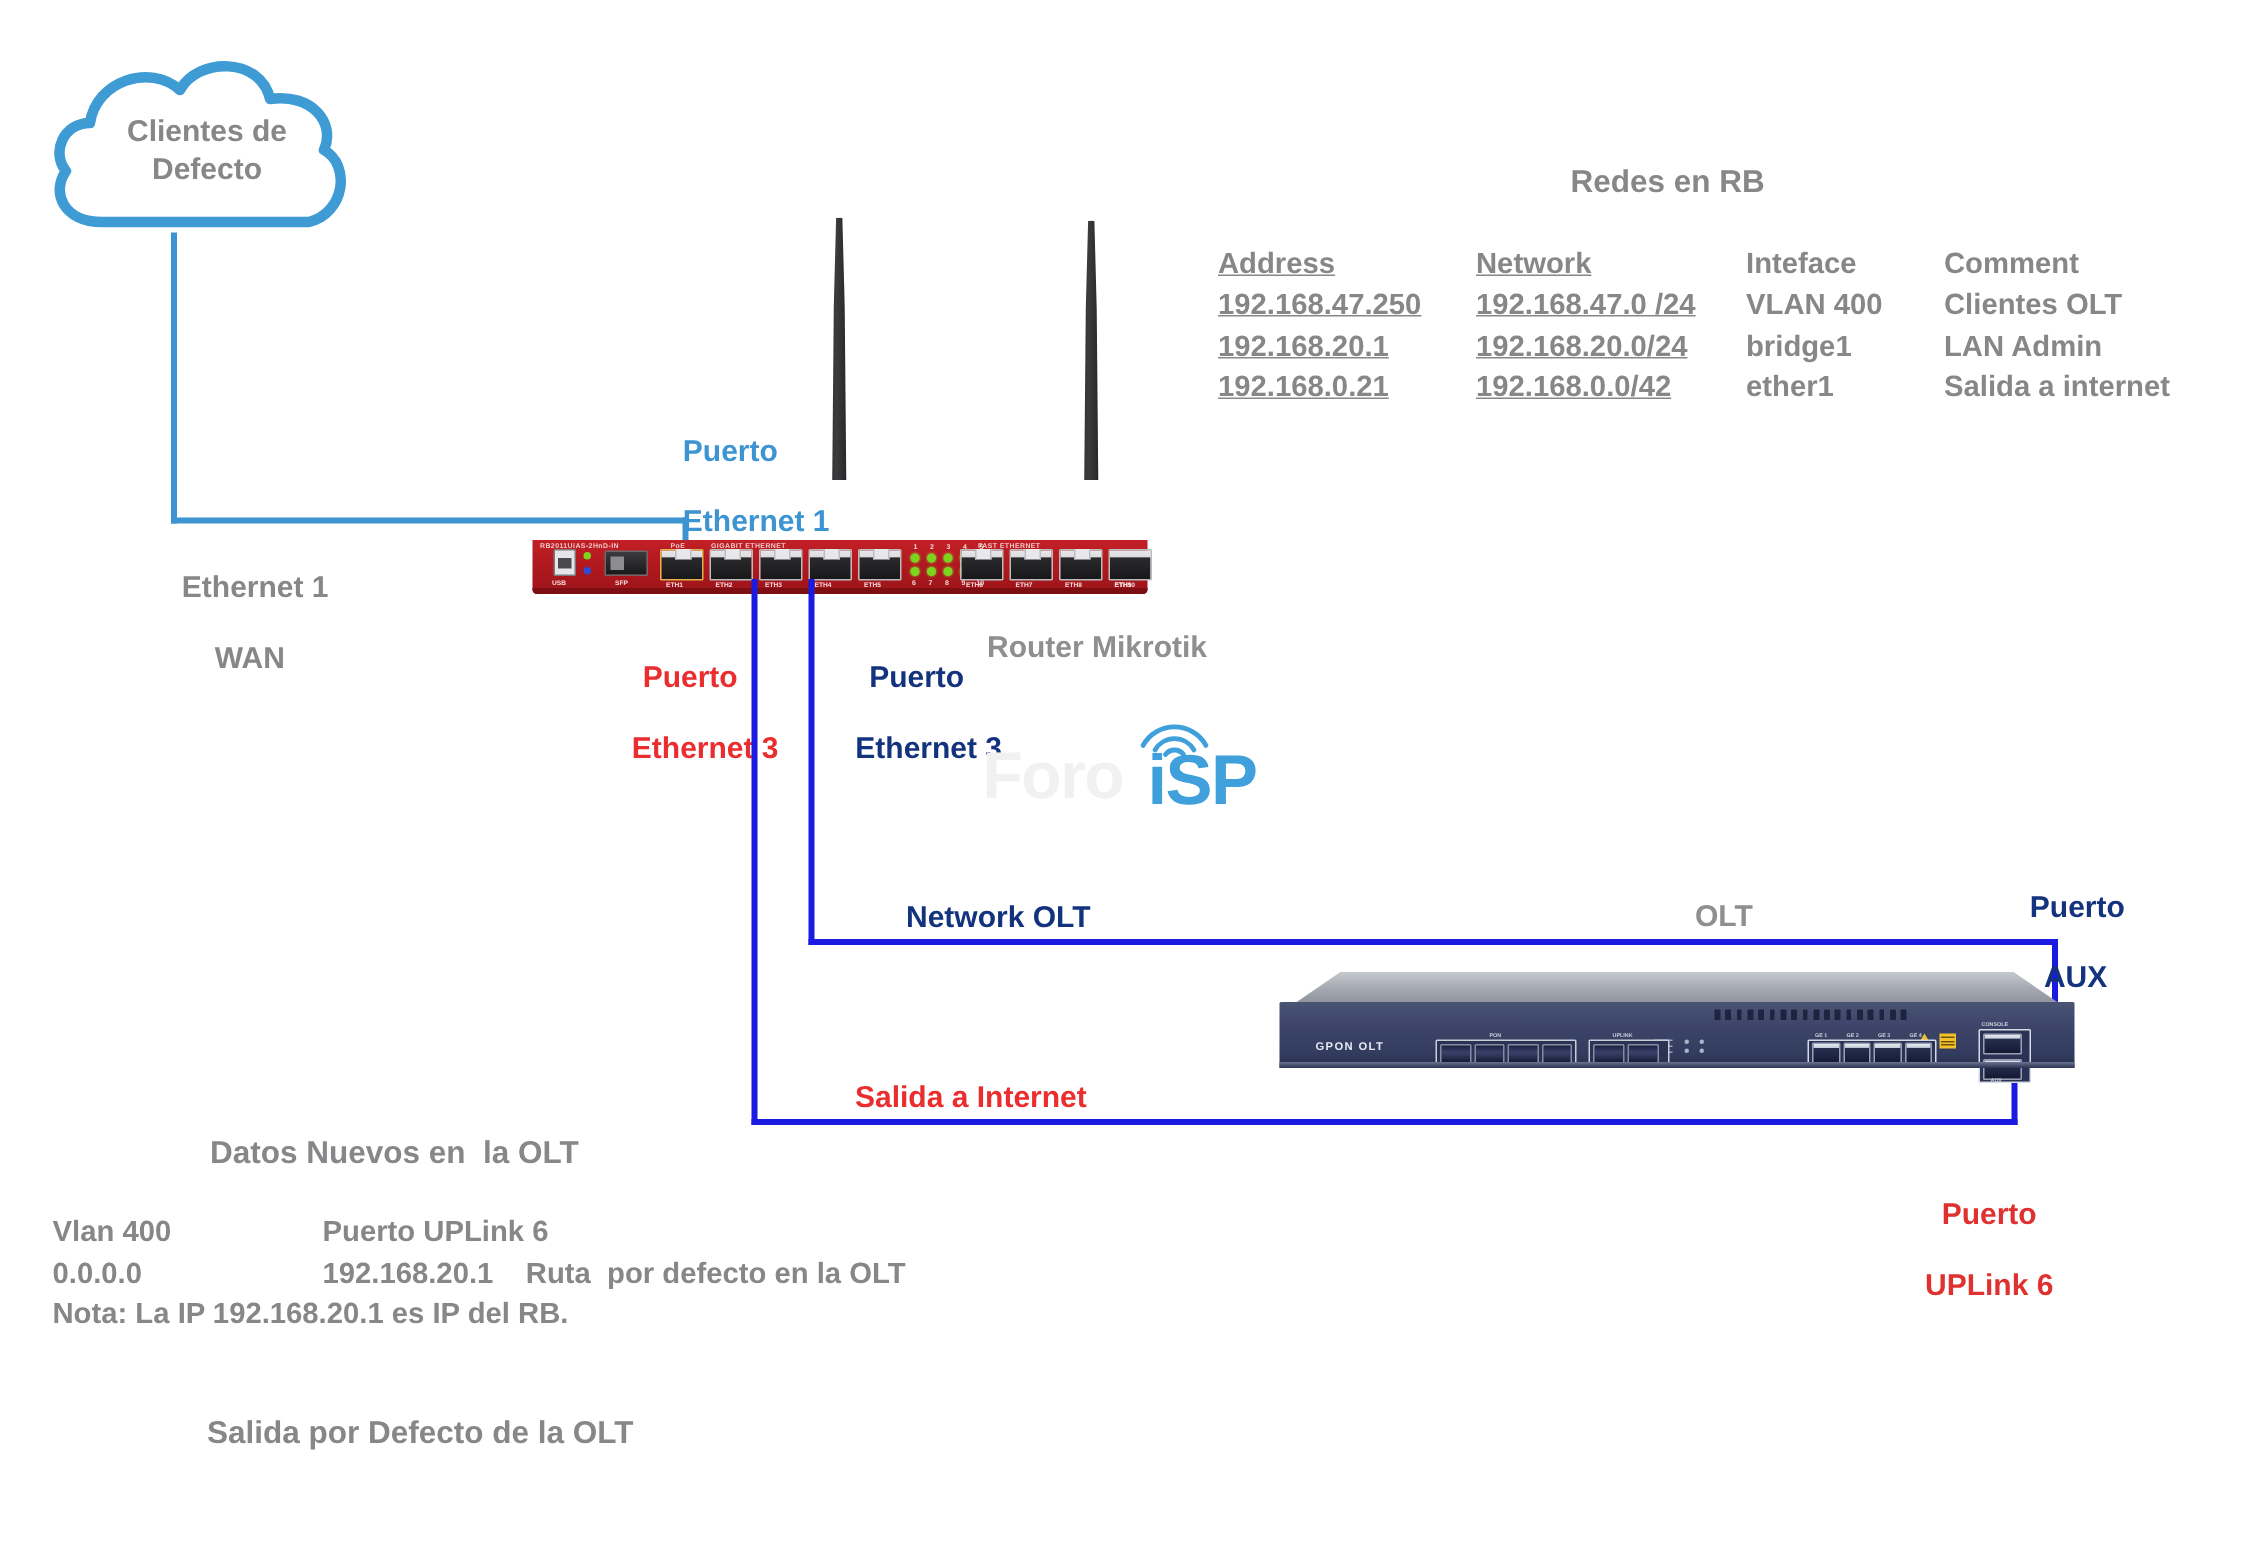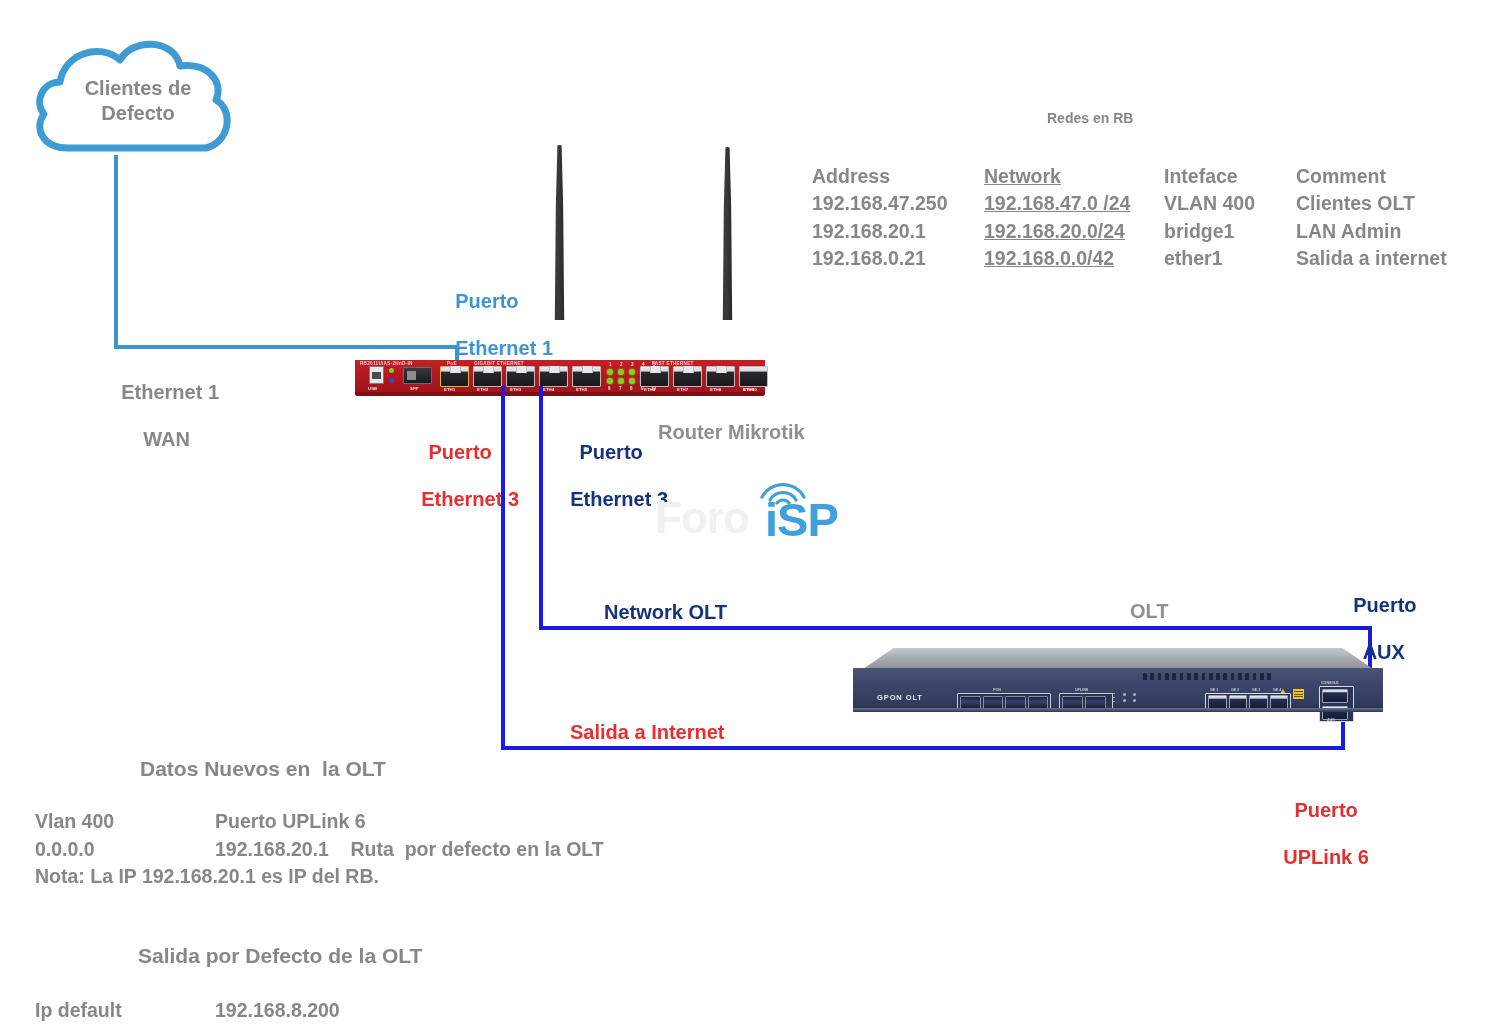--- a/index.html
+++ b/index.html
@@ -158,21 +158,21 @@
 
   
   .wm{position:absolute;left:655px;top:475px;width:200px;height:68px;}
   .wm-foro{position:absolute;left:0;top:18px;color:#f1f1f1;font-size:44px;font-weight:bold;letter-spacing:-1px;}
   .wm-isp{position:absolute;left:110px;top:17px;color:#3fa0dc;font-size:47px;font-weight:bold;letter-spacing:-1px;}
 
   
   .tbl{position:absolute;left:812px;top:163px;}
   .tbl .row{display:flex;}
   .tbl .c{color:#868789;font-weight:bold;font-size:19.5px;line-height:1.41;}
-  .c1{width:172px;}
+  .c1{width:172px;text-decoration:underline;}
   .c2{width:180px;text-decoration:underline;}
   .c3{width:132px;}
   .c4{width:230px;}
 
   
   .info .l{color:#868789;font-weight:bold;font-size:19.5px;line-height:1.42;white-space:pre;}
   .info .row{display:flex;}
   .k1{width:180px;}
 </style>
 </head>
@@ -412,21 +412,21 @@
   <div class="wm">
     <span class="wm-foro">Foro</span>
     <svg class="abs" style="left:101px;top:0;" width="54" height="30" viewBox="0 0 54 30">
       <path d="M6 22 A24 24 0 0 1 48 22" fill="none" stroke="#3fa0dc" stroke-width="3.2" stroke-linecap="round"></path>
       <path d="M14 25 A15 15 0 0 1 40 25" fill="none" stroke="#3fa0dc" stroke-width="3.2" stroke-linecap="round"></path>
       <path d="M21 28 A7.5 7.5 0 0 1 33 28" fill="none" stroke="#3fa0dc" stroke-width="3.2" stroke-linecap="round"></path>
     </svg>
     <span class="wm-isp">iSP</span>
   </div>
 
-  <div class="t gray" style="left:1047px;top:110px;font-size:14px;">Redes en RB</div>
+  <div class="t gray" style="left:1047px;top:110px;font-size:21px;">Redes en RB</div>
 
   <div class="tbl">
     <div class="row">
       <div class="c c1">Address</div>
       <div class="c c2">Network</div>
       <div class="c c3">Inteface</div>
       <div class="c c4">Comment</div>
     </div>
     <div class="row">
       <div class="c c1">192.168.47.250</div>
@@ -457,20 +457,14 @@
     </div>
     <div class="row">
       <div class="l k1">0.0.0.0</div>
       <div class="l">192.168.20.1    Ruta  por defecto en la OLT</div>
     </div>
     <div class="l">Nota: La IP 192.168.20.1 es IP del RB.</div>
   </div>
 
   <div class="t gray" style="left:138px;top:944px;font-size:21px;">Salida por Defecto de la OLT</div>
 
-  <div class="info abs" style="left:35px;top:997px;">
-    <div class="row">
-      <div class="l k1">Ip default</div>
-      <div class="l">192.168.8.200</div>
-    </div>
-  </div>
 
 </div>
 
 </body></html>

